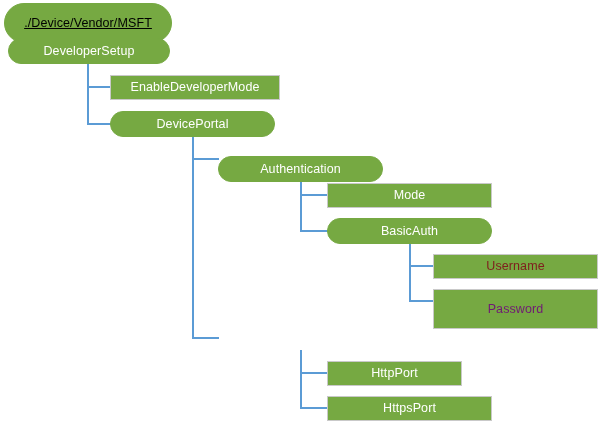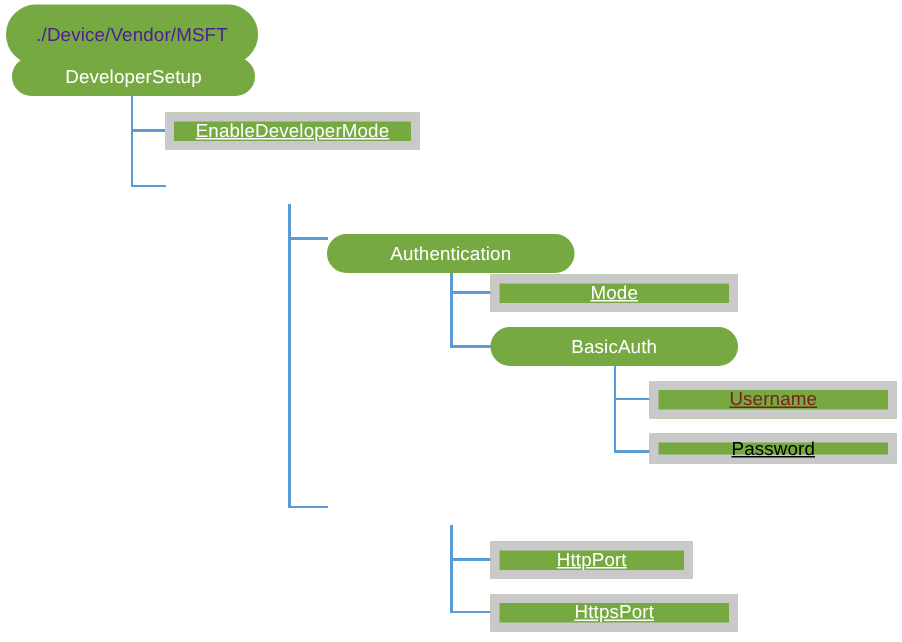--- a/index.html
+++ b/index.html
@@ -47,22 +47,21 @@
     white-space: nowrap;
     line-height: 1;
     text-align: center;
   }
   .node.stadium {
     border-radius: 999px;
     border: 1px solid #76a942;
   }
   .node.rect {
     border-radius: 0;
-    border: 6px solid #404040;
-    text-decoration: underline;
+    border: 1px solid #404040;
   }
   .node-label {
     display: block;
     pointer-events: none;
   }
 </style>
 </head>
 <body>
 
 <div id="diagram">
@@ -73,42 +72,45 @@
       <polyline points="193,137 193,159 218,159" fill="none" stroke="#5b9bd5" stroke-width="1.6" stroke-linecap="square" shape-rendering="crispEdges"></polyline>
       <polyline points="193,137 193,338 218,338" fill="none" stroke="#5b9bd5" stroke-width="1.6" stroke-linecap="square" shape-rendering="crispEdges"></polyline>
       <polyline points="301,172 301,195 327,195" fill="none" stroke="#5b9bd5" stroke-width="1.6" stroke-linecap="square" shape-rendering="crispEdges"></polyline>
       <polyline points="301,172 301,231 327,231" fill="none" stroke="#5b9bd5" stroke-width="1.6" stroke-linecap="square" shape-rendering="crispEdges"></polyline>
       <polyline points="410,244 410,266 433,266" fill="none" stroke="#5b9bd5" stroke-width="1.6" stroke-linecap="square" shape-rendering="crispEdges"></polyline>
       <polyline points="410,244 410,301 433,301" fill="none" stroke="#5b9bd5" stroke-width="1.6" stroke-linecap="square" shape-rendering="crispEdges"></polyline>
       <polyline points="301,351 301,373 327,373" fill="none" stroke="#5b9bd5" stroke-width="1.6" stroke-linecap="square" shape-rendering="crispEdges"></polyline>
       <polyline points="301,351 301,408 327,408" fill="none" stroke="#5b9bd5" stroke-width="1.6" stroke-linecap="square" shape-rendering="crispEdges"></polyline>
     </svg>
   <div id="node-layer">
-      <div class="node stadium" style="left: 4px; top: 3px; width: 168px; height: 40px; background: rgb(118, 169, 66); color: #4c1d95; border-color: rgb(118, 169, 66);">
+      <div class="node stadium" style="left: 4px; top: 3px; width: 168px; height: 40px; background: rgb(118, 169, 66); color: #000000; border-color: rgb(118, 169, 66); text-decoration: underline;">
         <span class="node-label">./Device/Vendor/MSFT</span>
       </div>
       <div class="node stadium" style="left: 8px; top: 38px; width: 162px; height: 26px; background: rgb(118, 169, 66); color: rgb(255, 255, 255); border-color: rgb(118, 169, 66);">
         <span class="node-label">DeveloperSetup</span>
       </div>
       <div class="node rect" style="left: 110px; top: 75px; width: 170px; height: 25px; background: rgb(118, 169, 66); color: rgb(255, 255, 255); border-color: rgb(201, 201, 201);">
         <span class="node-label">EnableDeveloperMode</span>
+      </div>
+      <div class="node stadium" style="left: 110px; top: 111px; width: 165px; height: 26px; background: rgb(118, 169, 66); color: rgb(255, 255, 255); border-color: rgb(118, 169, 66);">
+        <span class="node-label">DevicePortal</span>
       </div>
       <div class="node stadium" style="left: 218px; top: 156px; width: 165px; height: 26px; background: rgb(118, 169, 66); color: rgb(255, 255, 255); border-color: rgb(118, 169, 66);">
         <span class="node-label">Authentication</span>
       </div>
       <div class="node rect" style="left: 327px; top: 183px; width: 165px; height: 25px; background: rgb(118, 169, 66); color: rgb(255, 255, 255); border-color: rgb(201, 201, 201);">
         <span class="node-label">Mode</span>
       </div>
       <div class="node stadium" style="left: 327px; top: 218px; width: 165px; height: 26px; background: rgb(118, 169, 66); color: rgb(255, 255, 255); border-color: rgb(118, 169, 66);">
         <span class="node-label">BasicAuth</span>
       </div>
       <div class="node rect" style="left: 433px; top: 254px; width: 165px; height: 25px; background: rgb(118, 169, 66); color: #7f1d1d; border-color: rgb(201, 201, 201);">
         <span class="node-label">Username</span>
       </div>
-      <div class="node rect" style="left: 433px; top: 289px; width: 165px; height: 20px; background: rgb(118, 169, 66); color: #000000; border-color: rgb(201, 201, 201);">
+      <div class="node rect" style="left: 433px; top: 289px; width: 165px; height: 40px; background: rgb(118, 169, 66); color: #701a75; border-color: rgb(201, 201, 201);">
         <span class="node-label">Password</span>
       </div>
       <div class="node rect" style="left: 327px; top: 361px; width: 135px; height: 25px; background: rgb(118, 169, 66); color: rgb(255, 255, 255); border-color: rgb(201, 201, 201);">
         <span class="node-label">HttpPort</span>
       </div>
       <div class="node rect" style="left: 327px; top: 396px; width: 165px; height: 25px; background: rgb(118, 169, 66); color: rgb(255, 255, 255); border-color: rgb(201, 201, 201); text-align: right;">
         <span class="node-label">HttpsPort</span>
       </div>
     </div>
 </div>

